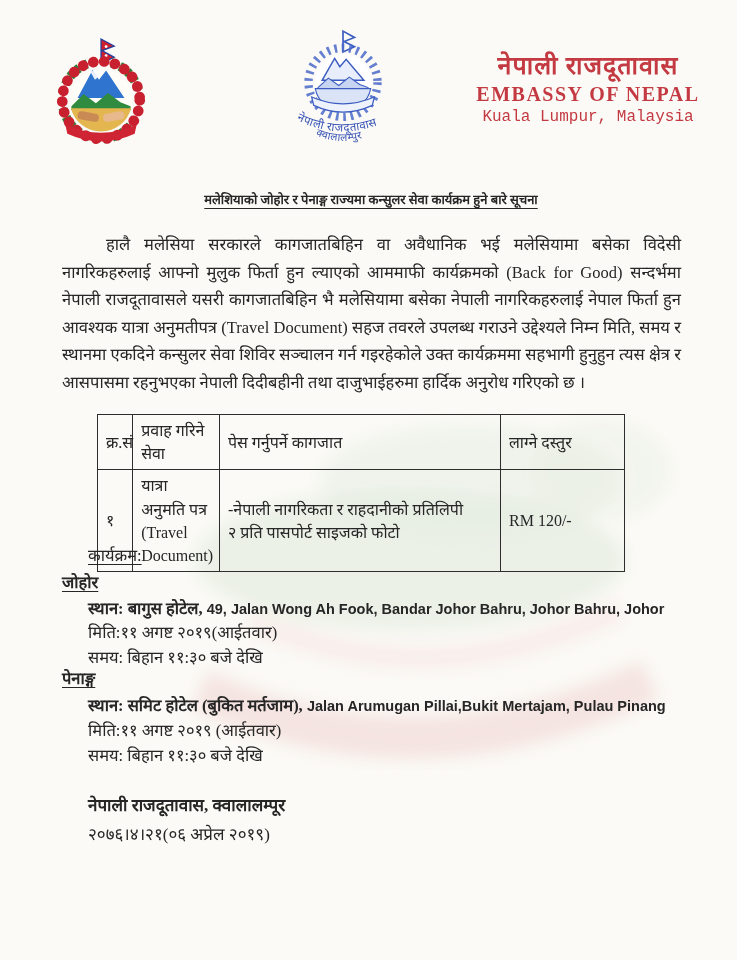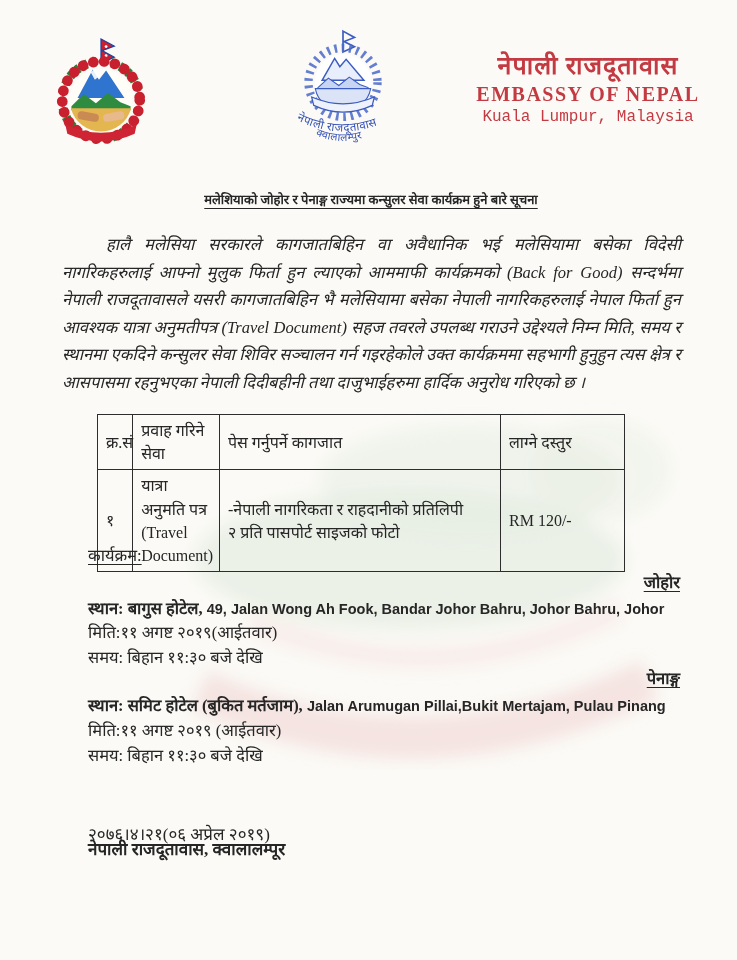--- a/index.html
+++ b/index.html
@@ -21,21 +21,21 @@
   .header-right .loc{font-size:16px;font-family:Liberation Mono, monospace;line-height:1.3;}
   
   .notice-title{
     position:absolute;left:62px;top:190px;width:618px;text-align:center;
     font-size:13px;font-weight:bold;
     text-decoration:underline;text-underline-offset:4px;text-decoration-thickness:1.3px;
   }
   
   .notice-body{
     position:absolute;left:62px;top:231px;width:619px;
-    font-size:16.5px;line-height:27.6px;text-align:justify;text-indent:44px;font-style:italic;
+    font-size:16.5px;line-height:27.6px;text-align:justify;text-indent:44px;
   }
   
   .fee-table{
     position:absolute;left:97px;top:414px;width:528px;
     border-collapse:collapse;table-layout:fixed;
     font-size:16px;line-height:1.45;
   }
   .fee-table th,.fee-table td{
     border:1.6px solid #2d2d2d;padding:4px 8px;vertical-align:middle;
     font-weight:normal;text-align:left;
@@ -44,28 +44,28 @@
   .col-service{width:84px;}
   .col-docs{width:272px;}
   .col-fee{width:120px;}
   .cell-center{text-align:center;}
   .fee-table .hdr{height:44px;}
   .fee-table .row{height:66px;}
   
   .line{position:absolute;left:88px;font-size:16.5px;white-space:nowrap;}
   .heading-u{font-weight:normal;text-decoration:underline;text-underline-offset:3px;}
   .city-heading{
-    position:absolute;left:62px;width:618px;text-align:right;
+    position:absolute;left:62px;width:618px;text-align:left;
     font-size:16.5px;font-weight:bold;
     text-decoration:underline;text-underline-offset:3px;
   }
   .venue .np{font-weight:bold;margin-top:48px;}
   .venue .en{font-family:"Liberation Sans","DejaVu Sans",sans-serif;font-weight:bold;font-size:14.5px;}
   
-  .footer-issuer{position:absolute;left:88px;top:793px;font-size:17px;font-weight:bold;margin-top:44px;}
+  .footer-issuer{position:absolute;left:88px;top:793px;font-size:17px;font-weight:bold;}
   .footer-date{position:absolute;left:88px;top:822px;font-size:17px;}
 </style>
 </head>
 <body>
 
 <div class="page">
 
   <div class="watermark">
     <svg width="737" height="960" viewBox="0 0 737 960">
       <defs>

